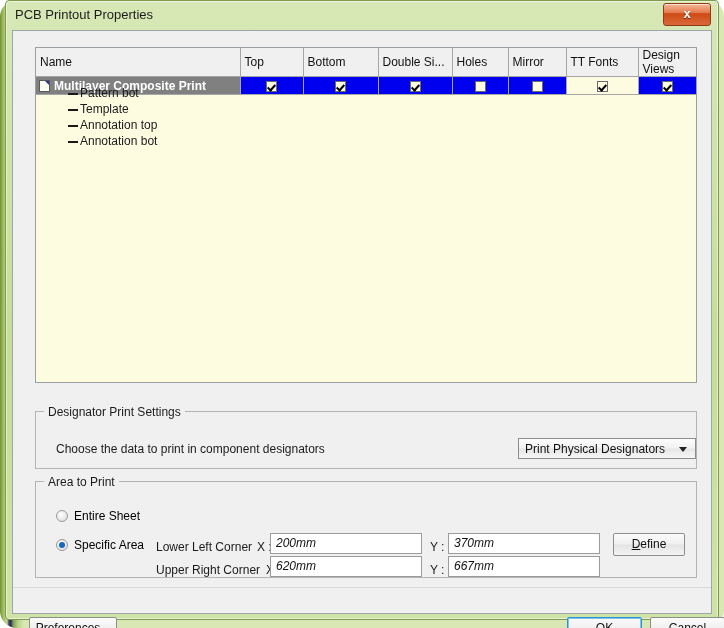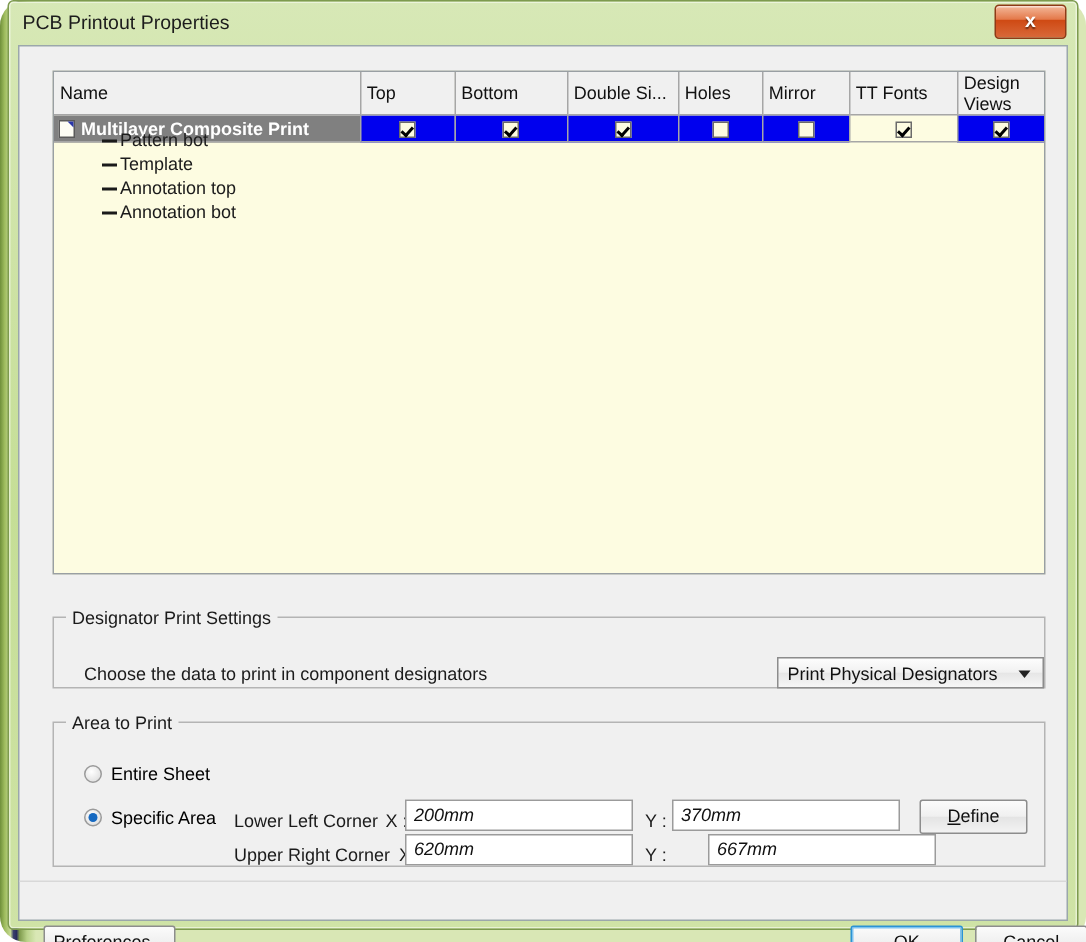--- a/index.html
+++ b/index.html
@@ -222,21 +222,21 @@
     position: absolute;
     left: 8px;
     top: -7px;
     background: #f0f0f0;
     padding: 0 4px;
     font-size: 12px;
     color: #1b1b1b;
     white-space: nowrap;
   }
 
-  #designator-box { left: 22px; top: 380px; width: 662px; height: 48px; }
+  #designator-box { left: 22px; top: 380px; width: 662px; height: 58px; }
   #area-box       { left: 22px; top: 450px; width: 662px; height: 97px; }
 
   #designator-label {
     position: absolute;
     left: 20px;
     top: 30px;
     color: #1b1b1b;
     white-space: nowrap;
   }
 
@@ -323,21 +323,21 @@
   #ll-label { left: 120px; top: 58px; }
   #ur-label { left: 120px; top: 81px; }
   #ll-x-lab { left: 221px; top: 58px; }
   #ur-x-lab { left: 230px; top: 81px; }
   #ll-y-lab { left: 394px; top: 58px; }
   #ur-y-lab { left: 394px; top: 81px; }
 
   #ll-x { left: 234px; top: 51px; width: 152px; }
   #ur-x { left: 234px; top: 74px; width: 152px; }
   #ll-y { left: 412px; top: 51px; width: 152px; }
-  #ur-y { left: 412px; top: 74px; width: 152px; margin-left: 24px; }
+  #ur-y { left: 412px; top: 74px; width: 152px; }
 
   .btn {
     position: absolute;
     border: 1px solid #8d8d8d;
     border-radius: 2px;
     background: linear-gradient(180deg, #fbfbfb 0%, #f0f0f0 48%, #e4e4e4 52%, #f3f3f3 100%);
     box-sizing: border-box;
     text-align: center;
     color: #111;
     cursor: pointer;

